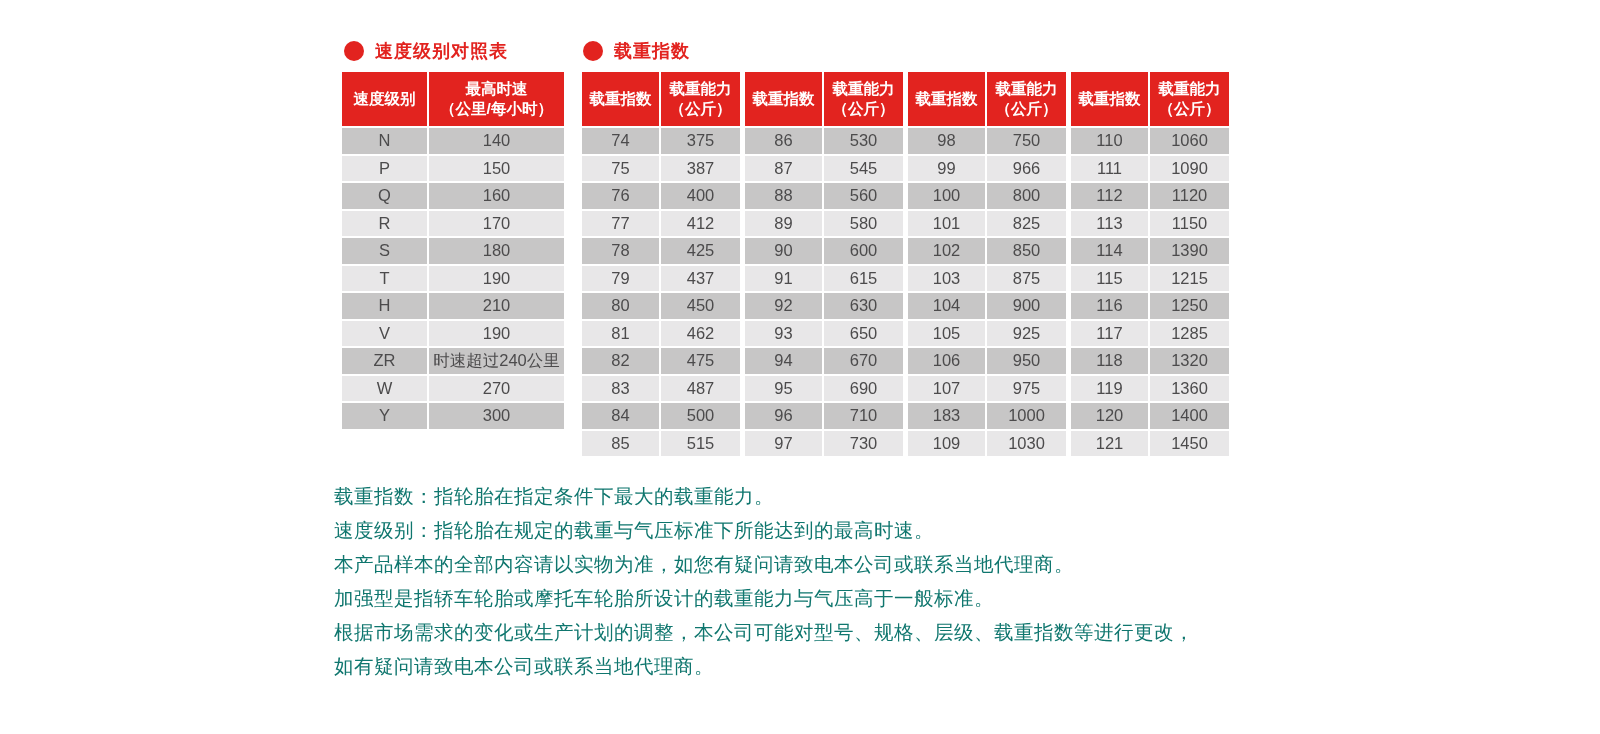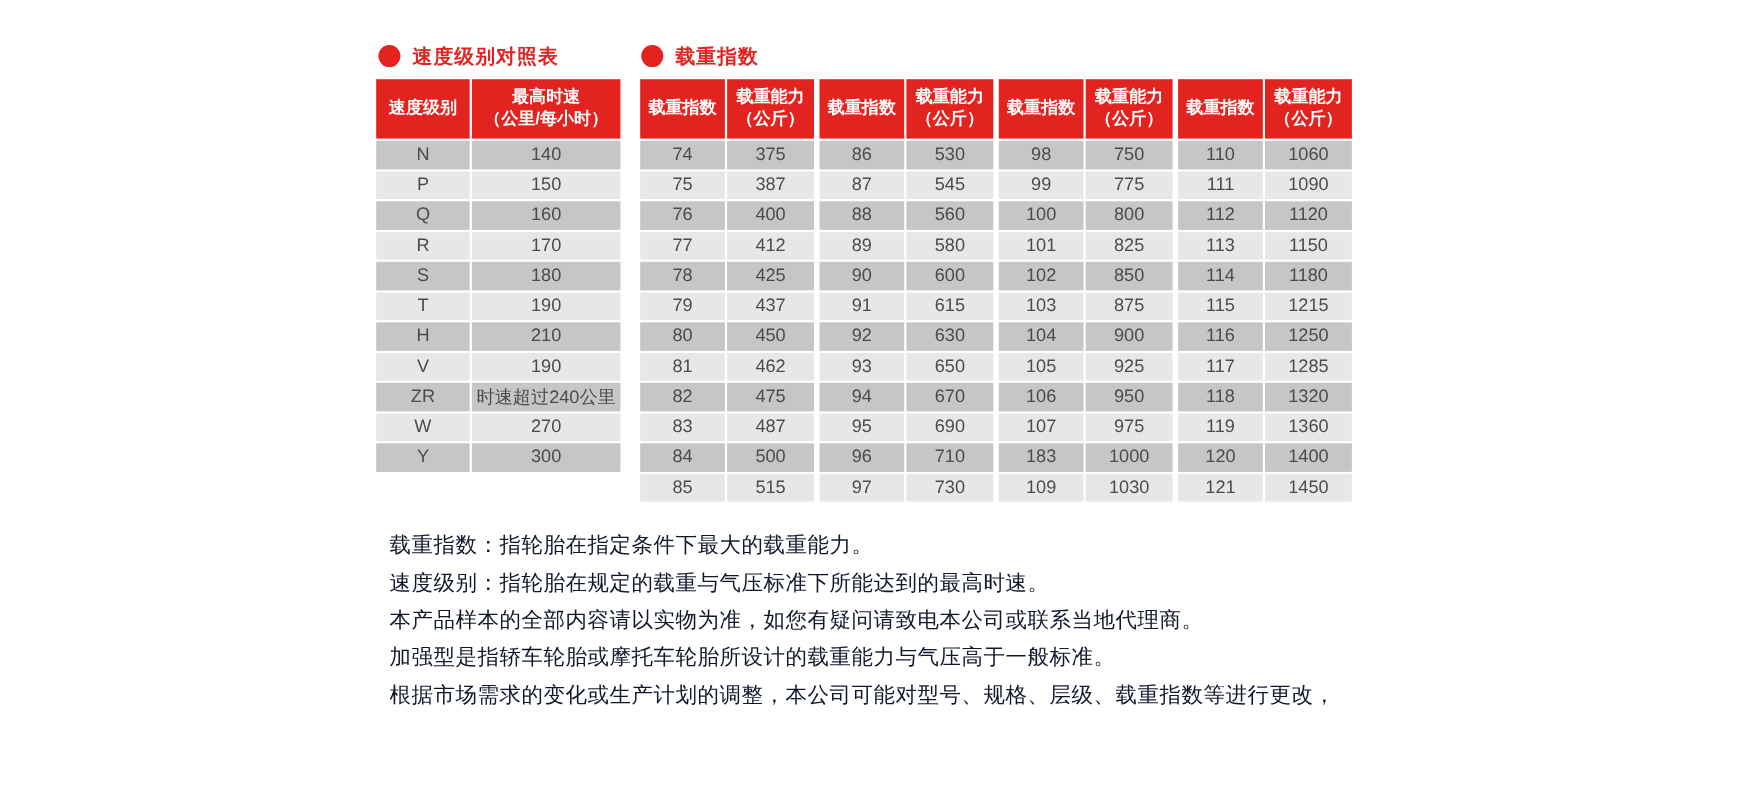--- a/index.html
+++ b/index.html
@@ -28,22 +28,22 @@
     display:flex; flex-direction:column; align-items:center; justify-content:center;
     font-size:15.5px; font-weight:bold; line-height:1.3; white-space:nowrap;
   }
   .td {
     height:25.5px; display:flex; align-items:center; justify-content:center;
     font-size:16.5px; color:#4c4b4c; white-space:nowrap;
   }
   .row-dark  { background:#c7c6c6; }
   .row-light { background:#e8e7e8; }
   .notes {
-    position:absolute; left:354px; top:479px;
-    font-size:19.5px; line-height:34px; color:#0f172a;
+    position:absolute; left:334px; top:479px;
+    font-size:19.5px; line-height:34px; color:#0f766e;
     letter-spacing:0.5px; white-space:nowrap;
   }
 </style>
 </head>
 <body>
 
 <div class="page">
 
   <div class="section-title" style="left:344px; top:40px;">
     <span class="bullet"></span>
@@ -158,21 +158,21 @@
         <div class="th">
           <div class="">载重指数</div>
         </div>
         <div class="th">
           <div class="">载重能力</div>
           <div class="">（公斤）</div>
         </div>
         <div class="td row-dark">98</div>
         <div class="td row-dark">750</div>
         <div class="td row-light">99</div>
-        <div class="td row-light">775</div>
+        <div class="td row-light">966</div>
         <div class="td row-dark">100</div>
         <div class="td row-dark">800</div>
         <div class="td row-light">101</div>
         <div class="td row-light">825</div>
         <div class="td row-dark">102</div>
         <div class="td row-dark">850</div>
         <div class="td row-light">103</div>
         <div class="td row-light">875</div>
         <div class="td row-dark">104</div>
         <div class="td row-dark">900</div>
@@ -197,21 +197,21 @@
         </div>
         <div class="td row-dark">110</div>
         <div class="td row-dark">1060</div>
         <div class="td row-light">111</div>
         <div class="td row-light">1090</div>
         <div class="td row-dark">112</div>
         <div class="td row-dark">1120</div>
         <div class="td row-light">113</div>
         <div class="td row-light">1150</div>
         <div class="td row-dark">114</div>
-        <div class="td row-dark">1180</div>
+        <div class="td row-dark">1390</div>
         <div class="td row-light">115</div>
         <div class="td row-light">1215</div>
         <div class="td row-dark">116</div>
         <div class="td row-dark">1250</div>
         <div class="td row-light">117</div>
         <div class="td row-light">1285</div>
         <div class="td row-dark">118</div>
         <div class="td row-dark">1320</div>
         <div class="td row-light">119</div>
         <div class="td row-light">1360</div>
@@ -221,15 +221,16 @@
         <div class="td row-light">1450</div>
       </div>
     </div>
 
   <div class="notes">
       <div class="">载重指数：指轮胎在指定条件下最大的载重能力。</div>
       <div class="">速度级别：指轮胎在规定的载重与气压标准下所能达到的最高时速。</div>
       <div class="">本产品样本的全部内容请以实物为准，如您有疑问请致电本公司或联系当地代理商。</div>
       <div class="">加强型是指轿车轮胎或摩托车轮胎所设计的载重能力与气压高于一般标准。</div>
       <div class="">根据市场需求的变化或生产计划的调整，本公司可能对型号、规格、层级、载重指数等进行更改，</div>
+      <div class="">如有疑问请致电本公司或联系当地代理商。</div>
     </div>
 
 </div>
 
 </body></html>

